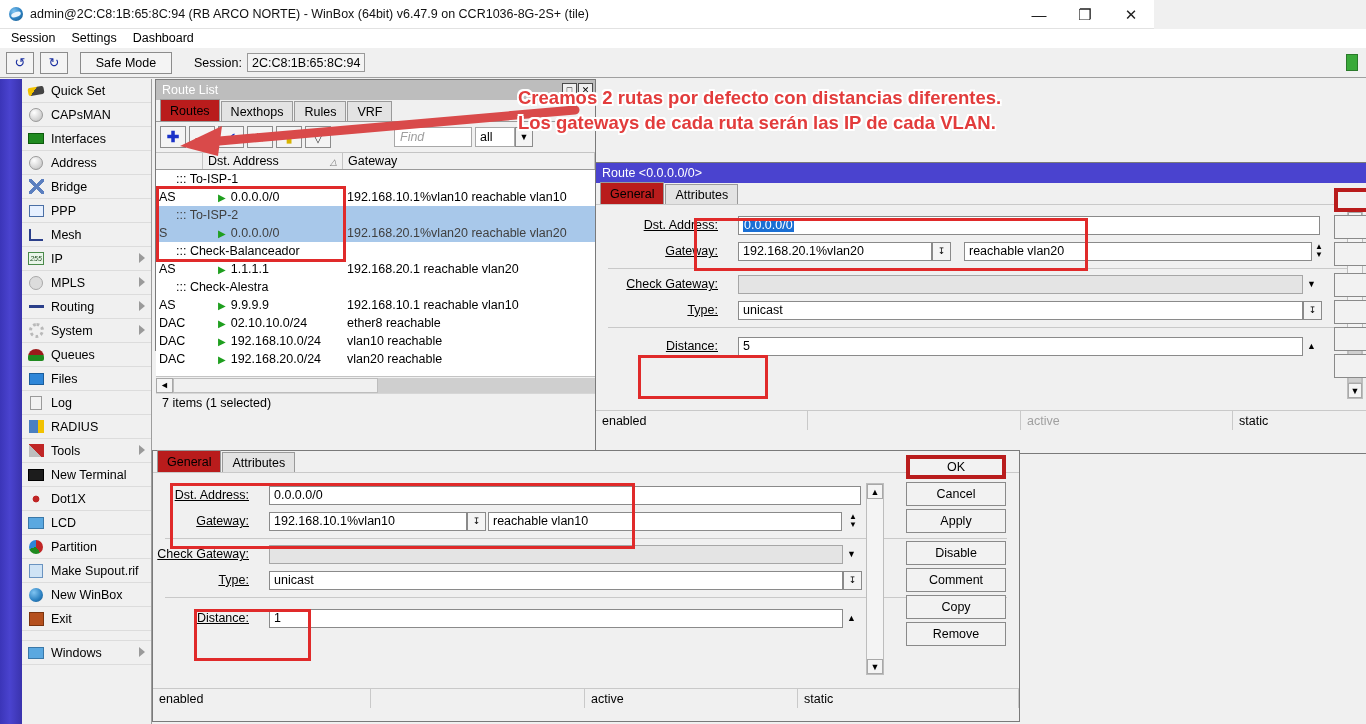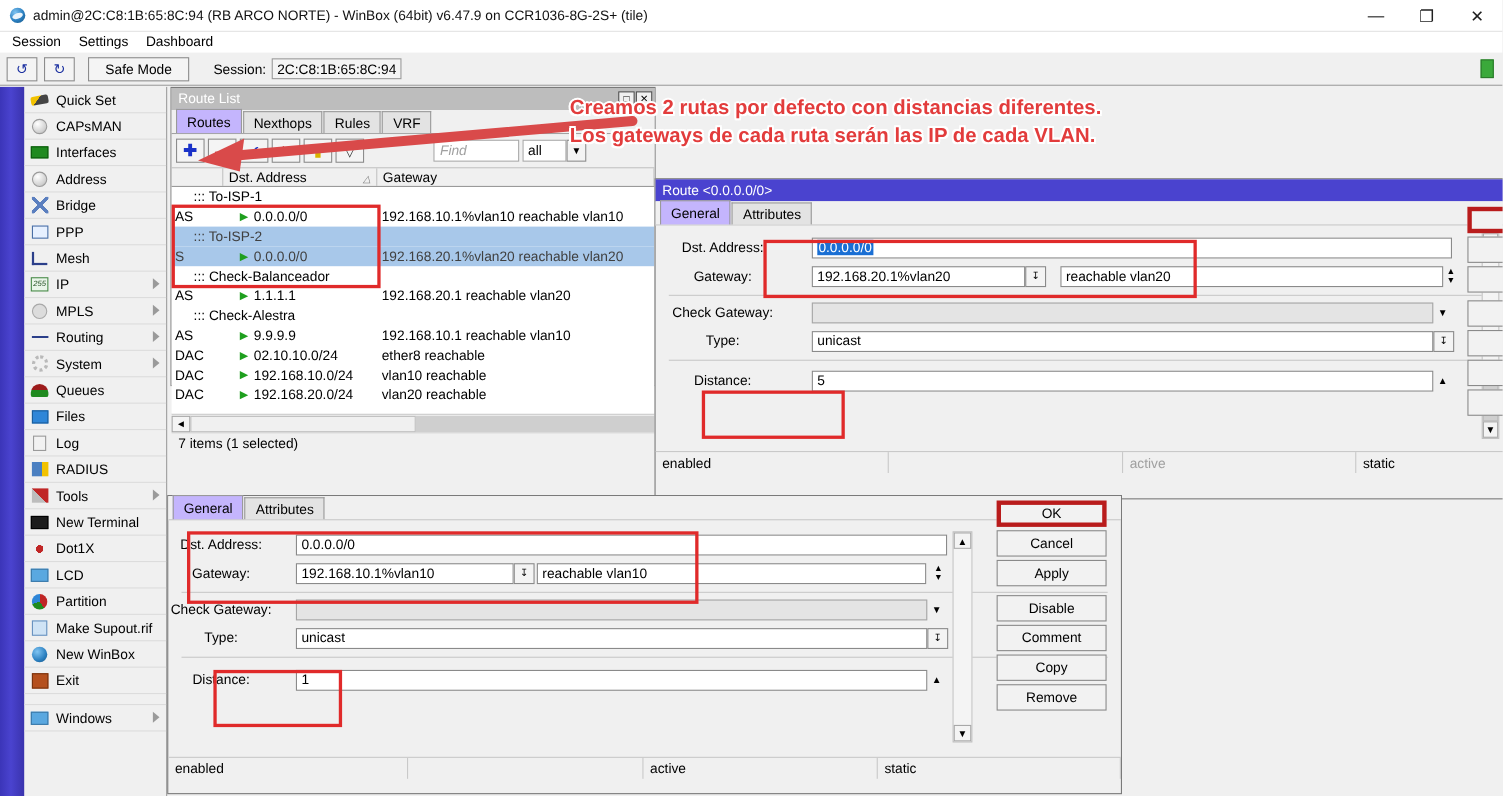--- a/index.html
+++ b/index.html
@@ -9,21 +9,21 @@
     overflow: hidden;
     font-family: "Liberation Sans", sans-serif;
     font-size: 12.5px;
     background: #f0f0f0;
     color: #000;
   }
   #root { position: relative; width: 1366px; height: 724px; }
 
   
   .winbar {
-    position: absolute; left: 0; top: 0; width: 1366px; height: 29px;
+    position: absolute; left: 0; top: 0; width: 1154px; height: 29px;
     background: #ffffff; display: flex; align-items: center;
     border-bottom: 1px solid #e2e2e2;
   }
   .winbar .wb-icon {
     width: 14px; height: 14px; margin-left: 9px; margin-right: 7px;
     border-radius: 50%;
     background: radial-gradient(circle at 35% 32%, #7fc4f2 0%, #2a7fc0 55%, #17537f 100%);
     position: relative;
   }
   .winbar .wb-icon::after{
@@ -150,21 +150,21 @@
 
   
   #routelist { left: 155px; top: 79px; width: 441px; height: 272px; }
   .tabs { display: flex; height: 22px; padding-left: 4px; background: #f0f0f0;
           border-bottom: 1px solid #9a9a9a; align-items: flex-end; }
   .tab {
     height: 20px; padding: 0 9px; background: #e3e3e3;
     border: 1px solid #9a9a9a; border-bottom: none;
     display: flex; align-items: center; font-size: 12.5px; margin-right: 1px;
   }
-  .tab.sel { background: #c4b5fd; height: 22px; }
+  .tab.sel { background: #b91c1c; height: 22px; }
 
   .rl-toolbar { height: 30px; display: flex; align-items: center; padding-left: 4px;
                 background: #f0f0f0; }
   .rlbtn {
     width: 26px; height: 22px; margin-right: 3px;
     border: 1px solid #8c8c8c; background: #f4f4f4;
     display: flex; align-items: center; justify-content: center;
     font-size: 13px;
   }
   .findbox {
@@ -204,21 +204,21 @@
   .hscroll .leftarr { width: 17px; height: 15px; border: 1px solid #a8a8a8; background: #f4f4f4;
                       display:flex;align-items:center;justify-content:center;font-size:9px;}
   .hscroll .thumb { height: 15px; width: 205px; background: #f0f0f0; border: 1px solid #bdbdbd; }
   .hscroll .track { flex: 1; height: 15px; background: #cfcfcf; }
   .statusbar { height: 19px; background: #f0f0f0; display: flex; align-items: center;
                padding-left: 6px; font-size: 12.5px; border-top: 1px solid #d6d6d6; }
 
   
   .dlg-body { position: relative; }
   .frow { display: flex; align-items: center; height: 24px; margin-top: 2px; }
-  .flabel { text-align: center; padding-right: 20px; font-size: 12.5px; }
+  .flabel { text-align: right; padding-right: 20px; font-size: 12.5px; text-decoration: underline; }
   .fin {
     height: 19px; border: 1px solid #8a8a8a; background: #fff;
     display: flex; align-items: center; padding-left: 4px; font-size: 12.5px;
   }
   .fin.grey { background: #e4e4e4; color: #8a8a8a; border-color:#a6a6a6;}
   .arrbtn { width: 19px; height: 19px; border: 1px solid #8a8a8a; background: #f4f4f4;
             display: flex; align-items: center; justify-content: center; font-size: 9px; }
   .spin { width: 14px; height: 19px; display: flex; flex-direction: column;
           justify-content: center; align-items: center; font-size: 8px; line-height: 8px; }
   .sep-line { height: 1px; background: #c9c9c9; margin: 5px 12px 3px 12px; }

